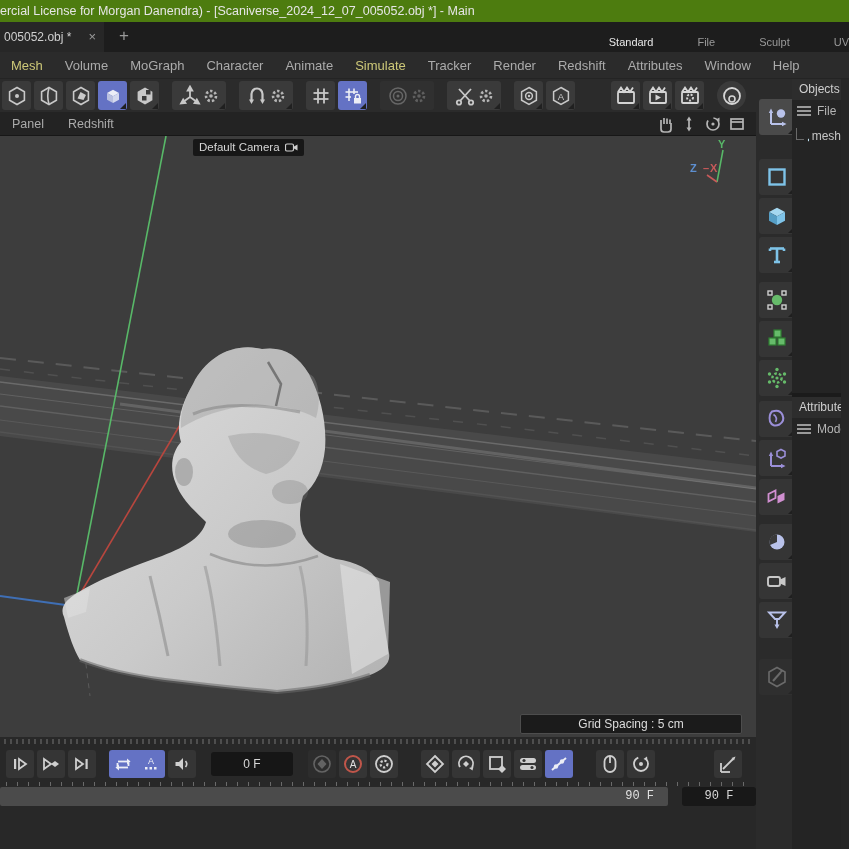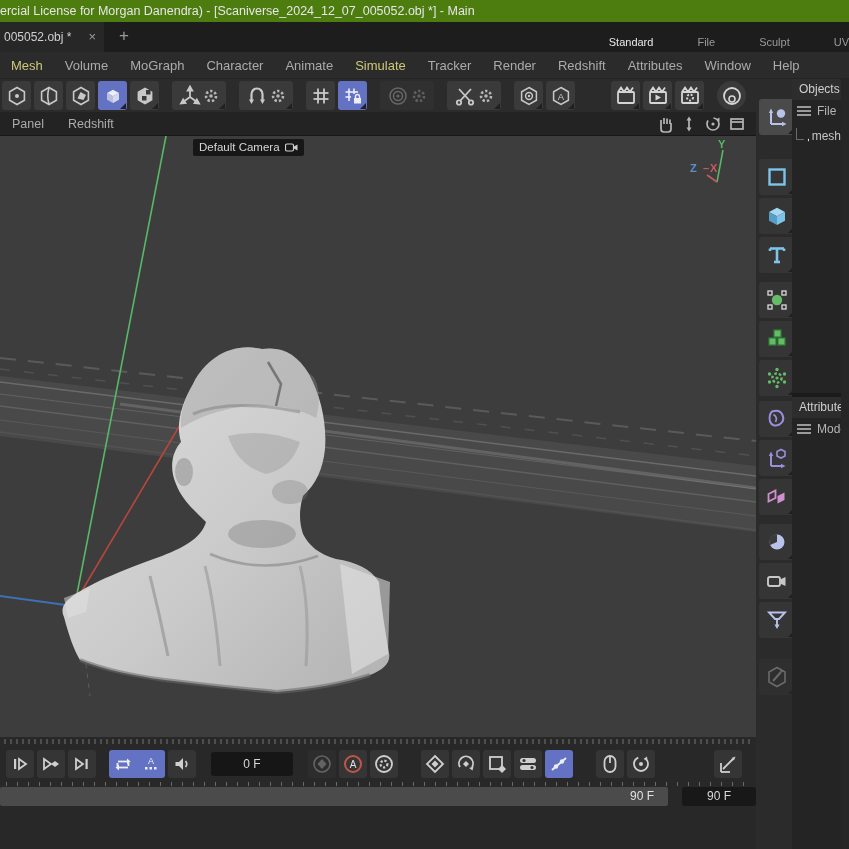--- a/index.html
+++ b/index.html
@@ -87,21 +87,21 @@
   .tbtn.dim { opacity:.4; }
   .tgroup { display:flex; background:#353535; border-radius:3px; flex:none; }
   .tgroup.sel { background:#6472c4; }
   .tgroup .tbtn { background:transparent; }
   .framefield { width:82px; height:24px; background:#161616; border-radius:3px; color:#d8d8d8;
     font-size:12px; line-height:24px; text-align:center; flex:none; margin:0 12px; }
   #ruler { position:relative; height:22px; margin-top:1px; }
   #ruler .tickstrip { position:absolute; left:6px; right:6px; top:0; height:4px;
     background:repeating-linear-gradient(90deg,#707070 0 1px,transparent 1px 11px); }
   #ruler span { position:absolute; top:5px; transform:translateX(-50%); font-size:11px; color:#b8b8b8; }
-  #rangerow { position:relative; height:26px; margin-top:2px; }
+  #rangerow { position:relative; height:26px; margin-top:2px;font-family:Liberation Mono, monospace; }
   #rangerow .tickstrip { position:absolute; left:6px; right:6px; top:0; height:4px;
     background:repeating-linear-gradient(90deg,#6a6a6a 0 1px,transparent 1px 11px); }
   .rangeslider { position:absolute; left:0; top:5px; width:668px; height:19px; background:#4b4b4b;
     border-radius:2px; color:#e0e0e0; font-size:12px; line-height:19px; text-align:right; padding-right:14px; }
   .rangeinput { position:absolute; left:682px; top:5px; width:74px; height:19px; background:#181818;
     border-radius:3px; color:#d8d8d8; font-size:12px; line-height:19px; text-align:center; }
 </style>
 </head>
 <body>
 
@@ -398,20 +398,21 @@
     <svg class="abs ic" width="60" height="50" style="left:0;top:0;">
       <line x1="41" y1="12" x2="35" y2="44" stroke="#58b868" stroke-width="1.6"></line>
       <line x1="35" y1="44" x2="25" y2="37" stroke="#c75a5a" stroke-width="1.6"></line>
     </svg>
     <span class="zl">Z</span>
     <span class="dash">–</span>
     <span class="xl">X</span>
     <span class="yl">Y</span>
   </div>
 
+  <div class="gridpill">Grid Spacing : 5 cm</div>
 </div>
 
 <div id="rightregion" class="abs">
   <div id="iconstrip">
     <div class="sbtn first sub" style="top:20px;">
       <svg class="ic" width="24" height="24">
           <g stroke="#b9c2ea" stroke-width="2" fill="none">
             <line x1="6" y1="19" x2="6" y2="7"></line>
             <line x1="6" y1="19" x2="18" y2="19"></line>
           </g>

